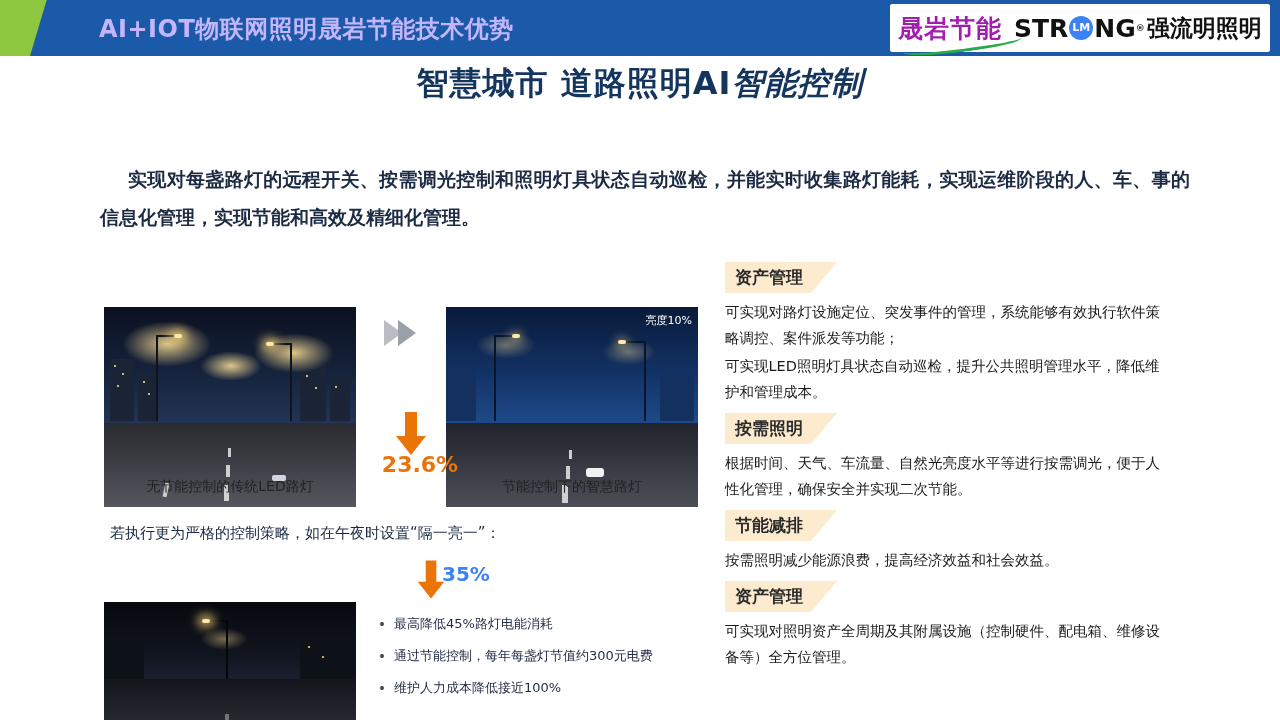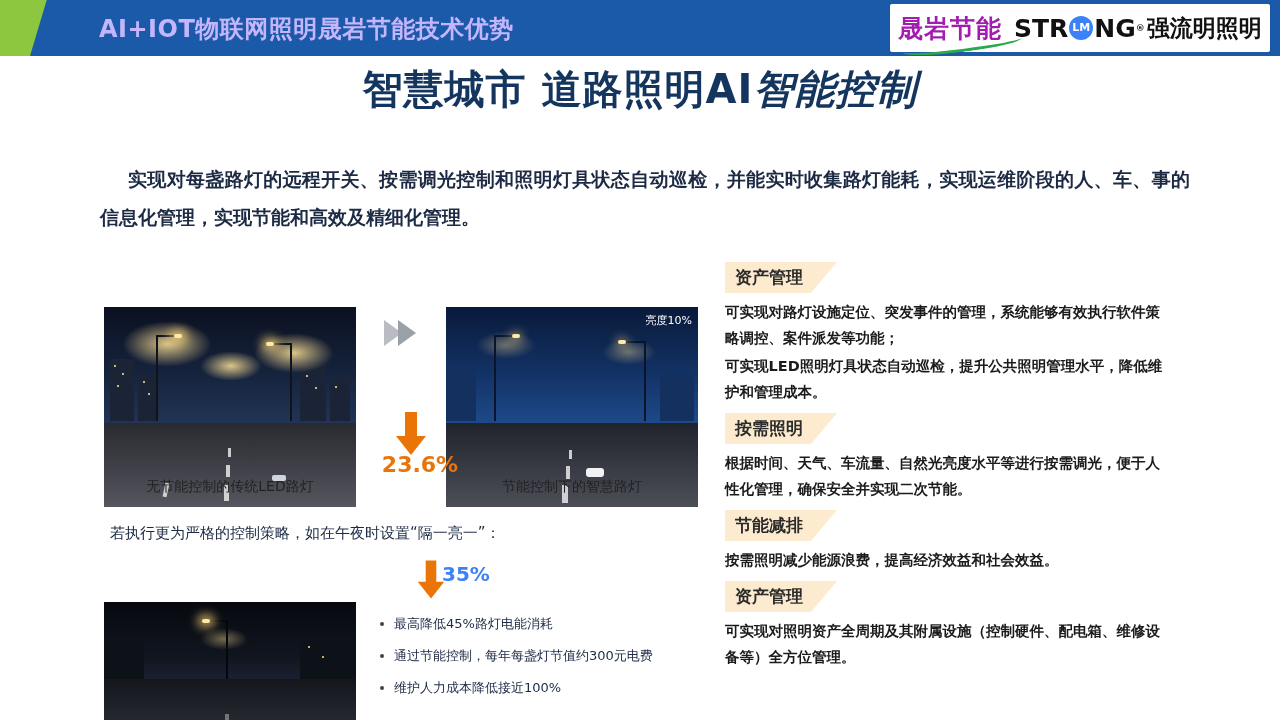--- a/index.html
+++ b/index.html
@@ -58,21 +58,21 @@
     background: #3b82f6; color: #fff; font-size: 11px; line-height: 24px;
     text-align: center; font-weight: bold; margin: 0 1px;
   }
   .logo-sup { font-size: 9px; vertical-align: super; color:#111; }
   .logo-tail { font-size: 23px; font-weight: bold; color: #111; margin-left: 2px; }
 
   
   .slide-title {
     position: absolute; left: 0; top: 62px; width: 1280px;
     text-align: center;
-    font-size: 40px; font-weight: bold; color: #13355e;
+    font-size: 32px; font-weight: bold; color: #13355e;
     letter-spacing: 1px;
   }
   .slide-title .em { font-style: italic; font-weight: bold; }
 
   
   .intro {
     position: absolute; left: 100px; top: 160px; width: 1090px;
     font-size: 19px; font-weight: bold; color: #1c2a44;
     line-height: 38px; text-align: justify; text-indent: 28px;
   }
@@ -168,21 +168,21 @@
     display:inline-block; position:relative;
     background: #fdebcf; padding: 4px 34px 4px 10px;
     font-size: 17px; font-weight: bold; color:#2b2b2b;
     margin-bottom: 6px;
   }
   .sec-head::after {
     content:""; position:absolute; right:0; top:0; width:26px; height:100%;
     background:#ffffff;
     clip-path: polygon(100% 0, 100% 100%, 0 100%);
   }
-  .sec-body { font-size: 14.5px; color:#1b1b1b; line-height: 26px; font-weight: bold; }
+  .sec-body { font-size: 14.5px; color:#1b1b1b; line-height: 26px; }
   .sec-body p { margin-bottom: 2px; }
 </style>
 </head>
 <body>
 
 <div class="slide">
 
   <div class="header">
     <div class="header-accent"></div>
     <div class="header-accent2"></div>

